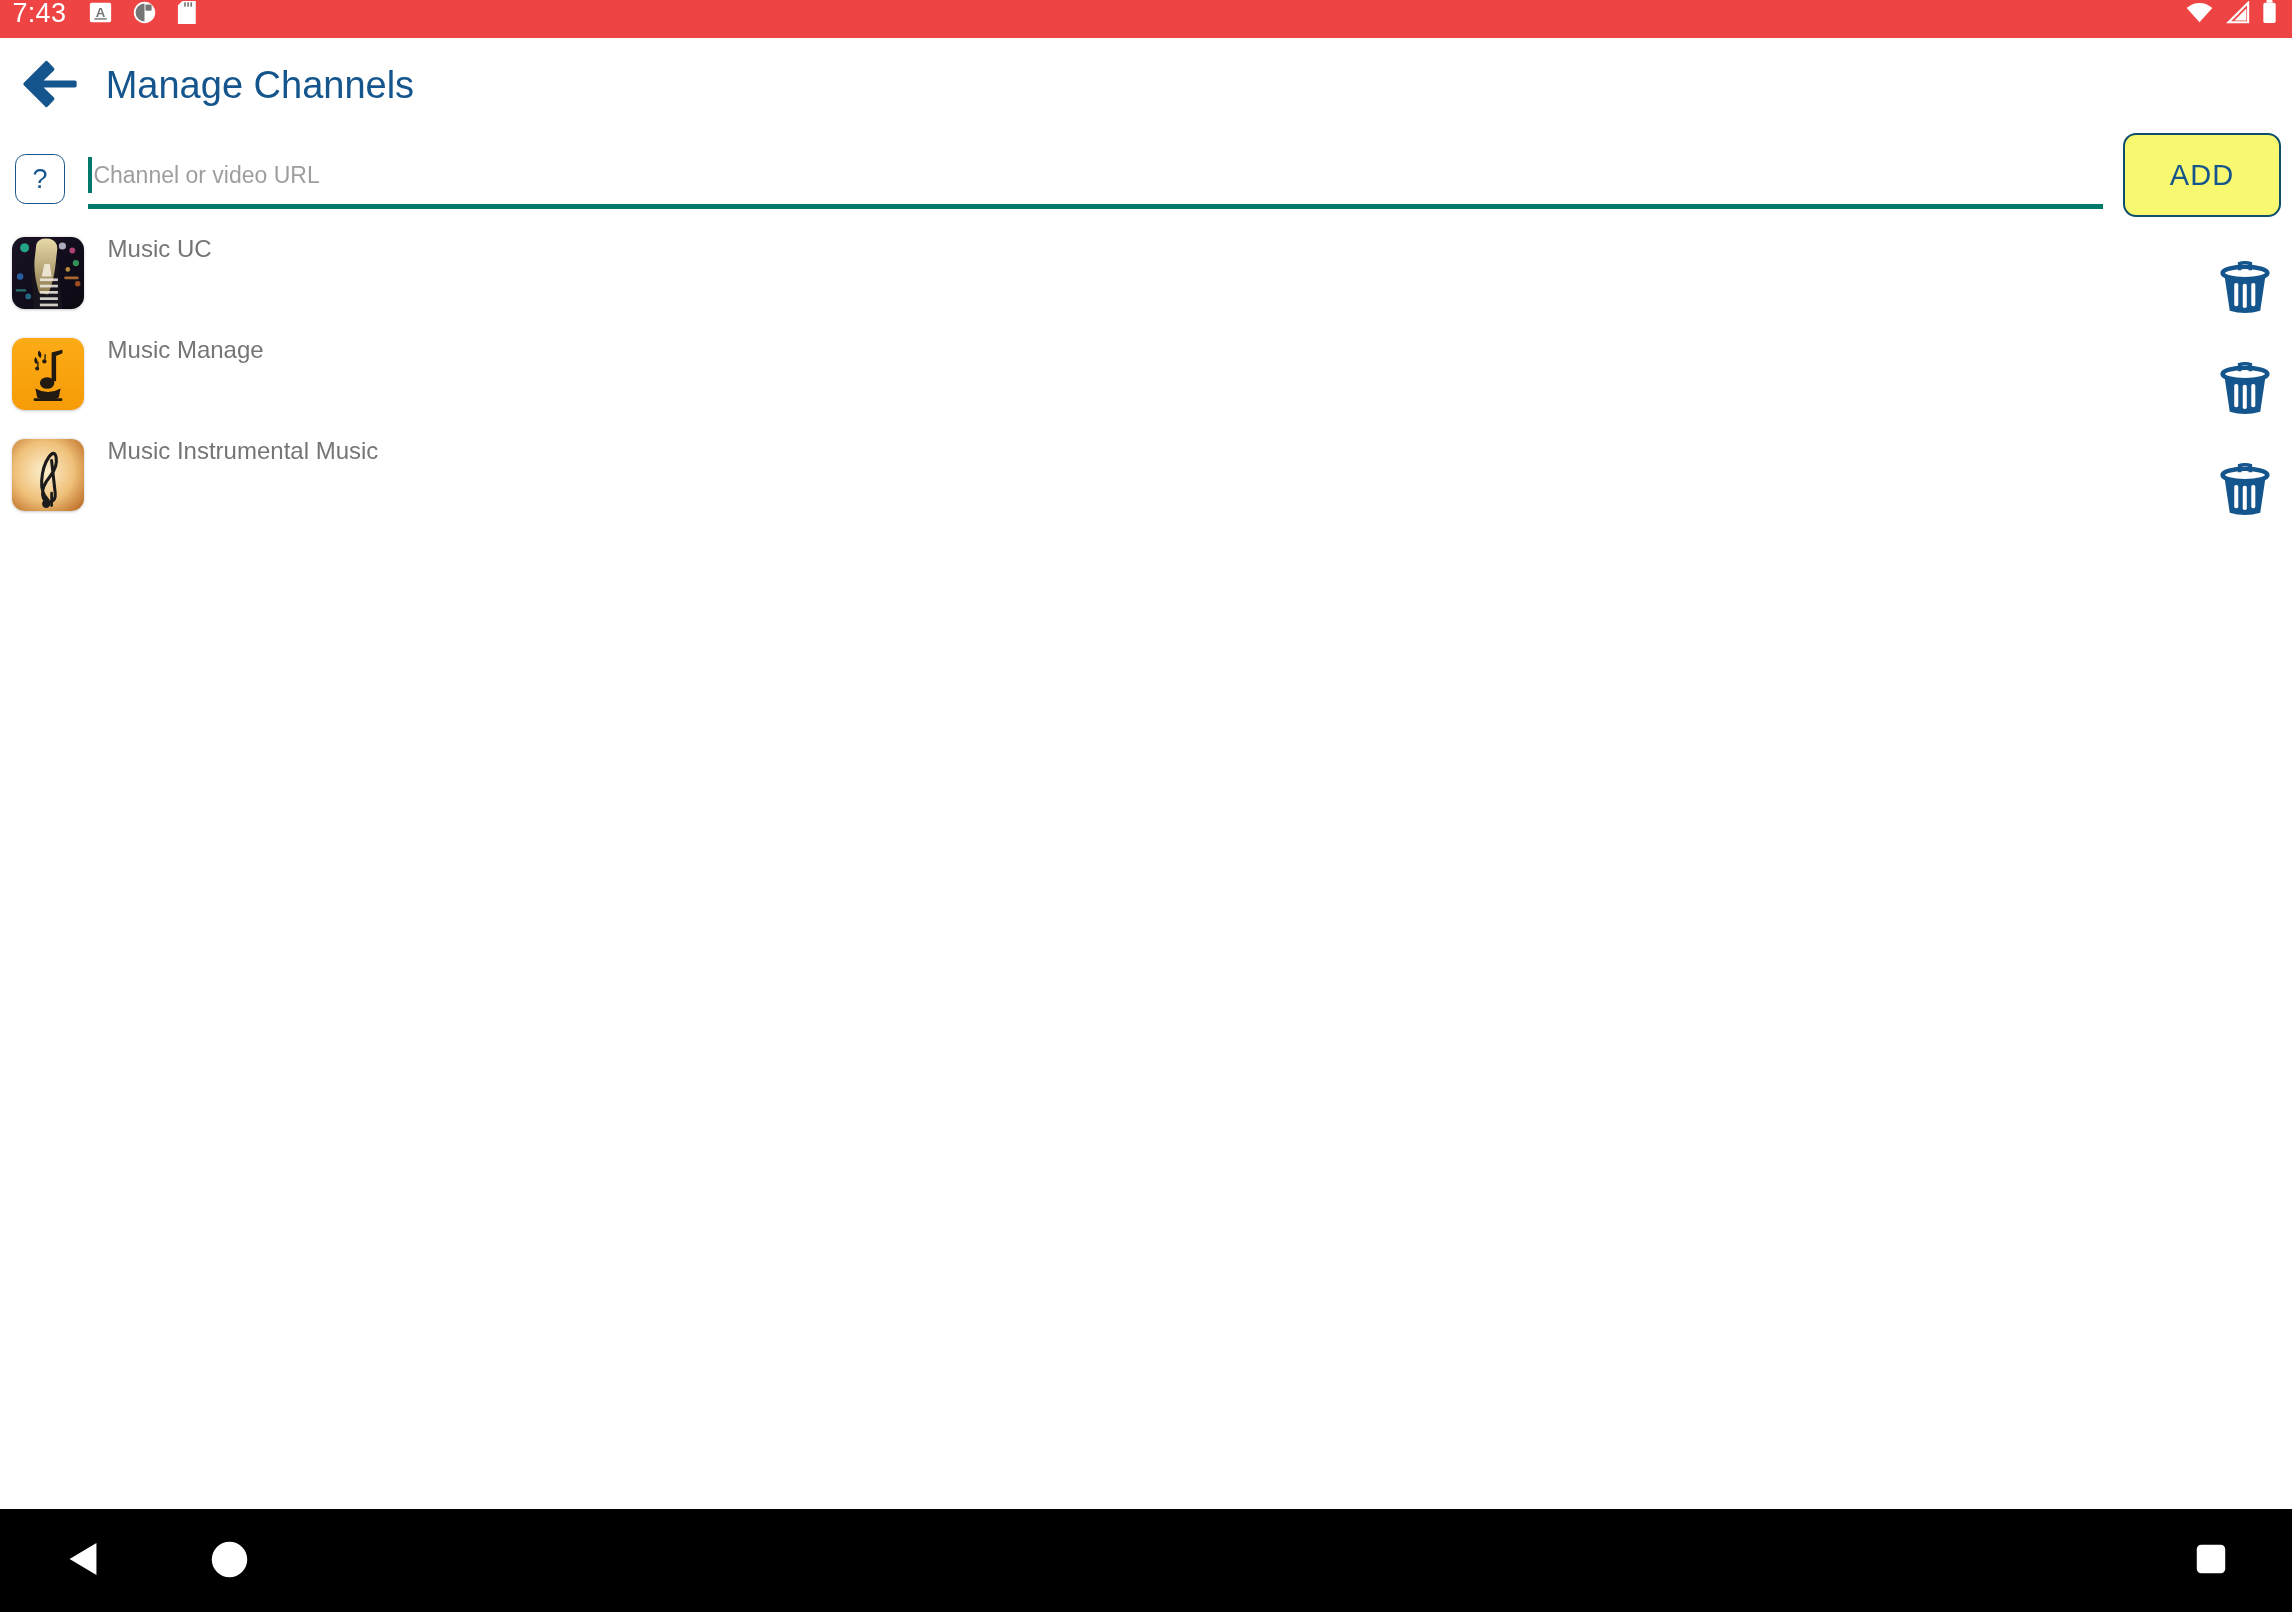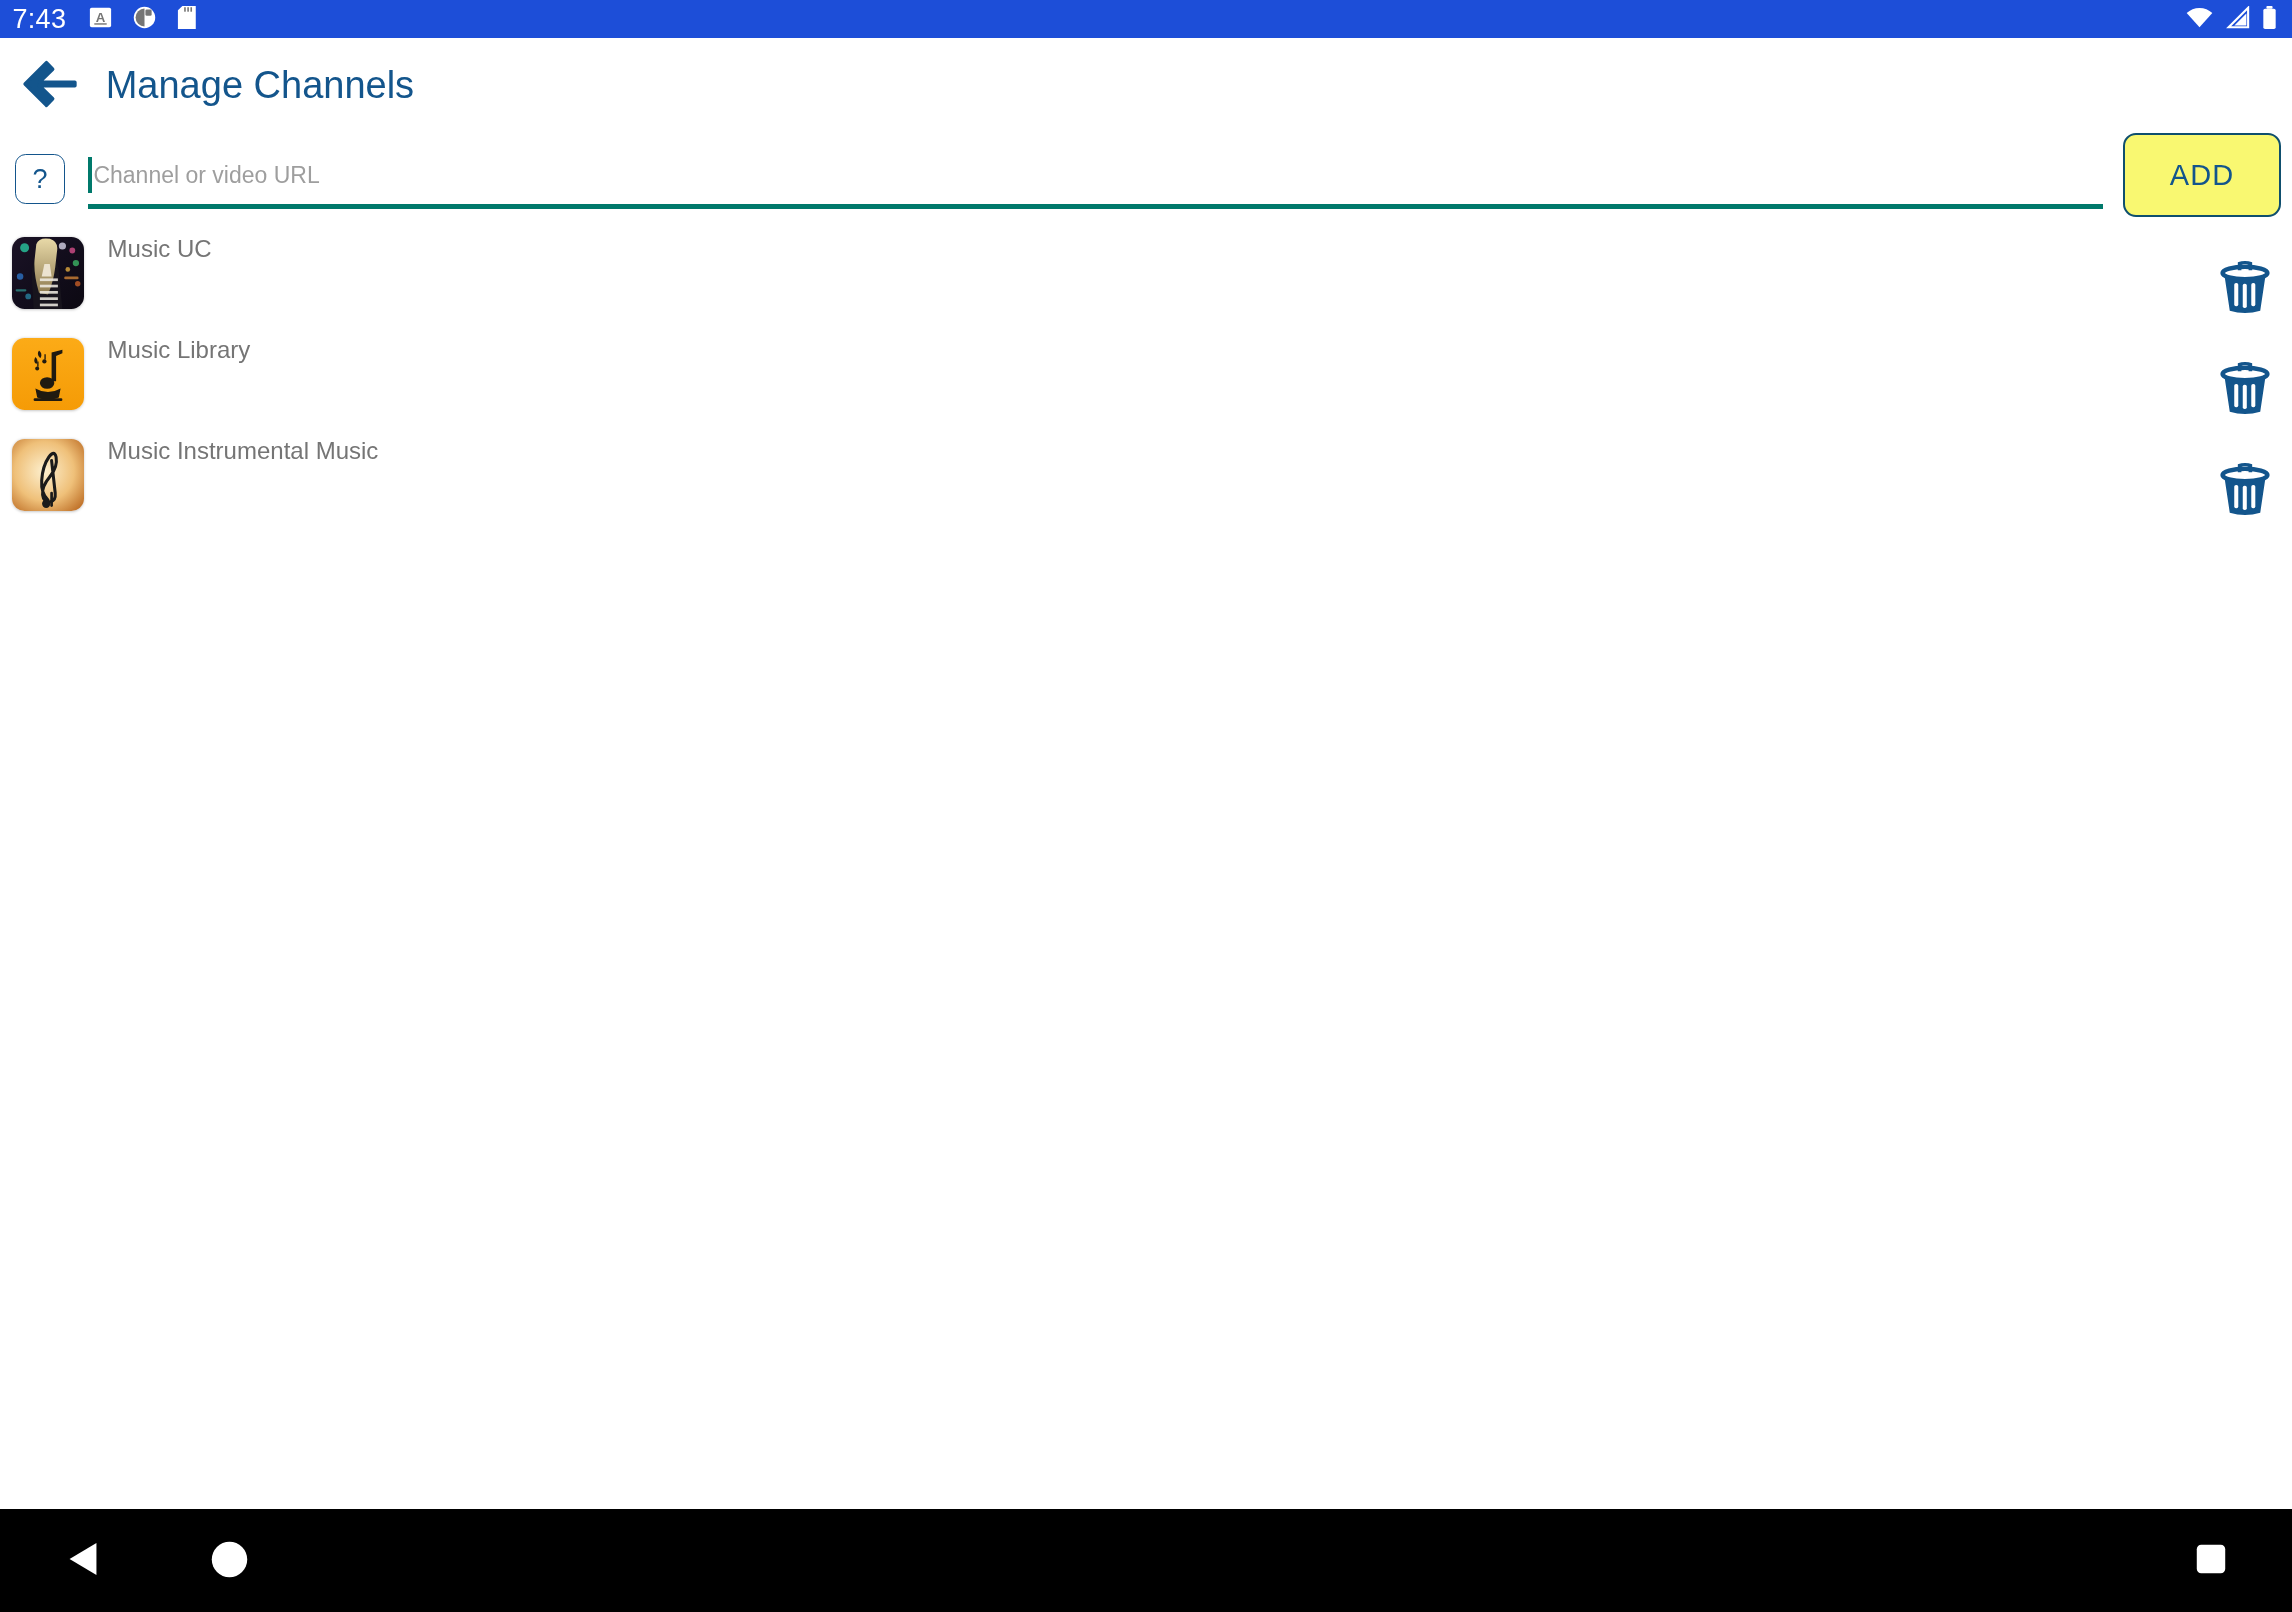--- a/index.html
+++ b/index.html
@@ -14,23 +14,23 @@
     overflow: hidden;
     position: relative;
   }
 
   
   .statusbar {
     position: absolute;
     top: 0; left: 0;
     width: 2293px;
     height: 38px;
-    background: #1d4ed8;
-    display: flex;
-    align-items: center;
+    background: #ef4444;
+    display: flex;
+    align-items: flex-start;
     box-sizing: border-box;
     padding: 0 16px 0 12.5px;
   }
   .sb-clock {
     color: #ffffff;
     font-size: 27px;
     font-family: "Liberation Sans", sans-serif;
     letter-spacing: 0.3px;
     margin-right: 23px;
     line-height: 1;
@@ -364,21 +364,21 @@
           <rect x="24" y="67" width="32" height="3" rx="1.5"></rect>
           <path d="M32 22 Q34 17 30 14 Q27 18 31 22 Z"></path>
           <path d="M27 29 Q30 25 26 21 Q23 26 27 29 Z"></path>
           <circle cx="36" cy="26" r="2.4"></circle>
           <circle cx="28" cy="34" r="2.2"></circle>
           <path d="M36 24 L37.5 24 L37.5 18 L36 18 Z"></path>
           <path d="M28 32 L29.5 32 L29.5 26 L28 26 Z"></path>
         </g>
       </svg>
     </div>
-    <div class="channel-name">Music Library</div>
+    <div class="channel-name">Music Manage</div>
     <button class="delete-btn">
       <span>
         <svg width="52" height="56" viewBox="0 0 58 62">
           <path d="M21 4 Q29 1 37 4 L37 13 L33 13 L33 7 Q29 5 25 7 L25 13 L21 13 Z" fill="#13558c"></path>
           <ellipse cx="29" cy="16" rx="25" ry="7" fill="none" stroke="#13558c" stroke-width="5"></ellipse>
           <path d="M6 18 Q29 25 52 18 L46 58 Q29 63 12 58 Z" fill="#13558c"></path>
           <rect x="17" y="27" width="4.5" height="26" rx="2" fill="#ffffff"></rect>
           <rect x="26.5" y="28" width="4.5" height="27" rx="2" fill="#ffffff"></rect>
           <rect x="36" y="27" width="4.5" height="26" rx="2" fill="#ffffff"></rect>
         </svg>

